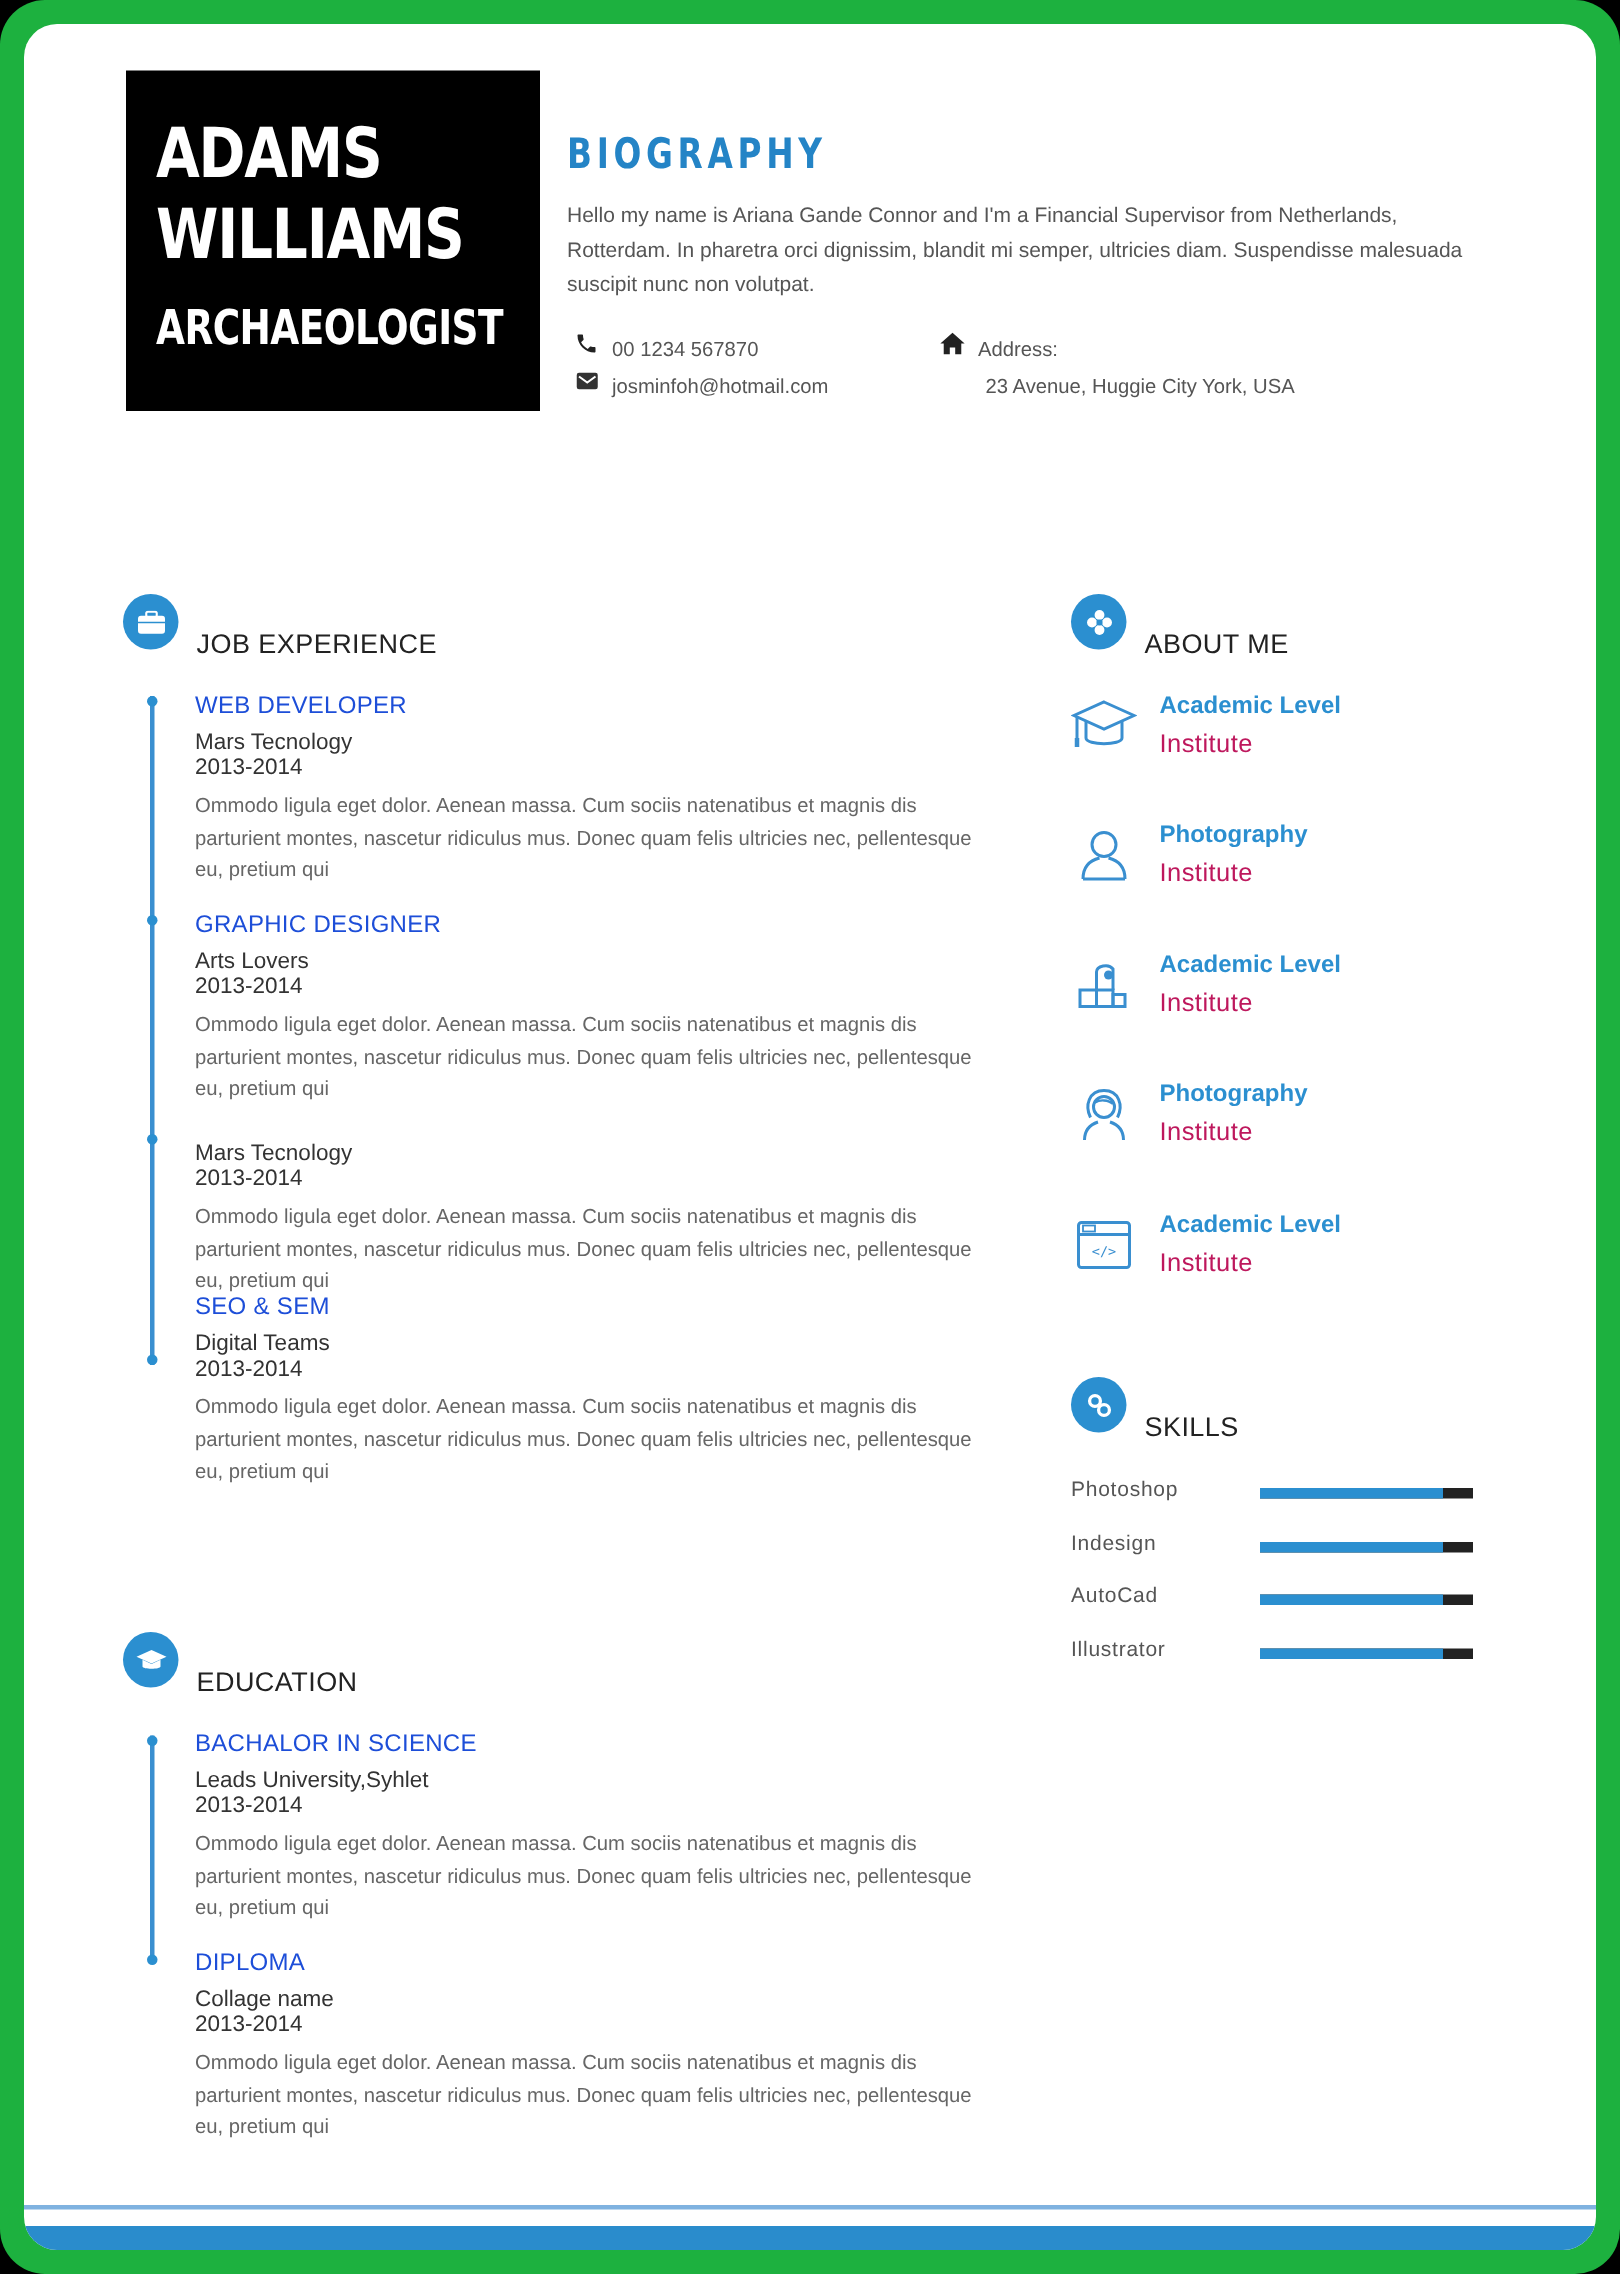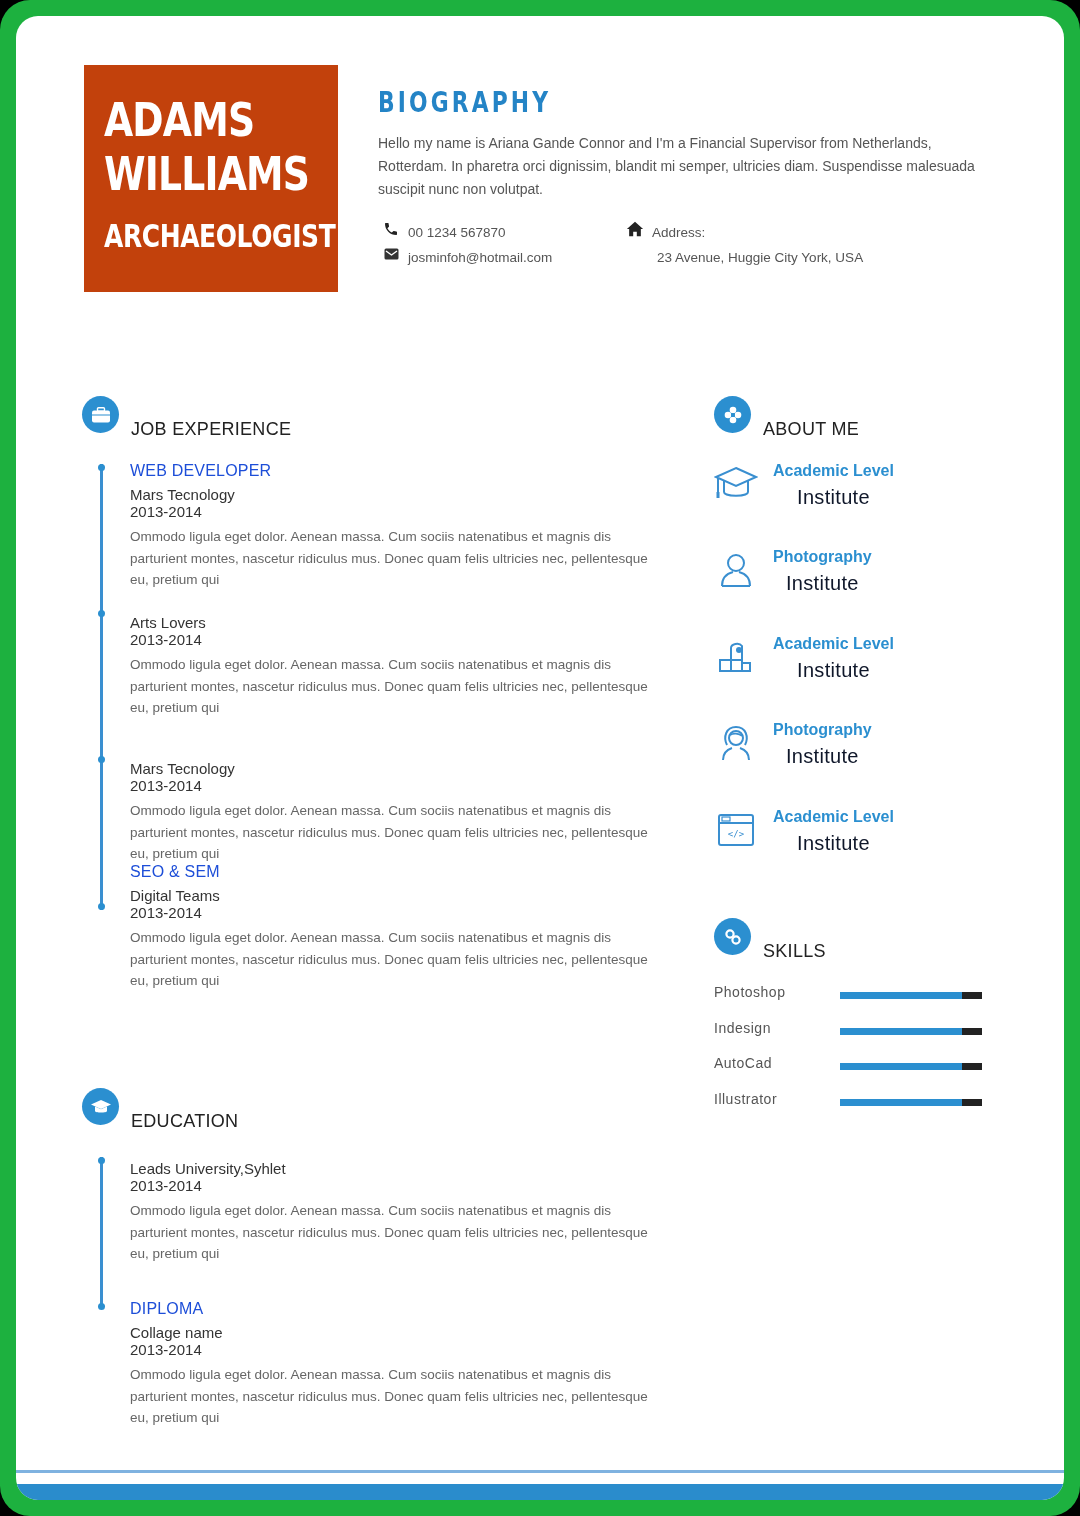--- a/index.html
+++ b/index.html
@@ -18,22 +18,22 @@
       position: absolute; left: 0; right: 0; top: 1454px; height: 3px;
       background: #7fb2e0;
     }
     .footer-band {
       position: absolute; left: 0; right: 0; top: 1468px; height: 16px;
       background: #2a8ccc;
     }
 
     
     .name-box {
-      position: absolute; left: 68px; top: 49px; width: 254px; height: 227px;
-      background: #c2410c; color: #fff; padding: 28px 0 0 20px;
+      position: absolute; left: 68px; top: 31px; width: 276px; height: 227px;
+      background: #000000; color: #fff; padding: 28px 0 0 20px;
     }
     .name-line {
       font-family: "DejaVu Sans", sans-serif; font-weight: bold;
       font-size: 46px; line-height: 54px; letter-spacing: -1px;
       transform: scaleX(0.82); transform-origin: left center; white-space: nowrap;
     }
     .title-line {
       font-family: "DejaVu Sans", sans-serif; font-weight: bold;
       font-size: 32px; margin-top: 16px; letter-spacing: -0.5px;
       transform: scaleX(0.78); transform-origin: left center; white-space: nowrap;
@@ -71,21 +71,21 @@
 
     .entry { position: absolute; left: 114px; width: 520px; }
     .entry-role { font-size: 16px; color: #1d4ed8; letter-spacing: 0.2px; }
     .entry-meta { display: flex; justify-content: space-between; margin-top: 6px; font-size: 15px; color: #333; flex-direction: column; }
     .entry-desc { margin-top: 6px; font-size: 13.5px; line-height: 21.5px; color: #666; }
 
     
     .about-item { position: absolute; left: 697px; display: flex; align-items: flex-start; gap: 14px; }
     .about-icon { width: 46px; height: 46px; display: flex; align-items: center; justify-content: center; }
     .about-title { font-size: 16px; font-weight: bold; color: #2b8fd0; margin-top: 1px; }
-    .about-sub { font-size: 20px; color: #0f172a; margin-top: 6px; letter-spacing: 0.3px; text-align: center; }
+    .about-sub { font-size: 17px; color: #be185d; margin-top: 6px; letter-spacing: 0.3px; }
 
     
     .skill-row { position: absolute; left: 698px; width: 270px; height: 20px; }
     .skill-label { position: absolute; left: 0; top: 0; font-size: 14px; color: #555; letter-spacing: 0.5px; }
     .skill-bar { position: absolute; left: 126px; top: 8px; width: 142px; height: 7px; background: #222; }
     .skill-fill { height: 100%; background: #2b8fd0; }
   </style>
 </head>
 <body>
 
@@ -154,20 +154,21 @@
     <div class="entry" style="top:446px;">
       <div class="entry-role">WEB DEVELOPER</div>
       <div class="entry-meta">
         <span>Mars Tecnology</span>
         <span>2013-2014</span>
       </div>
       <div class="entry-desc">Ommodo ligula eget dolor. Aenean massa. Cum sociis natenatibus et magnis dis parturient montes, nascetur ridiculus mus. Donec quam felis ultricies nec, pellentesque eu, pretium qui</div>
     </div>
 
     <div class="entry" style="top:592px;">
+      <div class="entry-role">GRAPHIC DESIGNER</div>
       <div class="entry-meta">
         <span>Arts Lovers</span>
         <span>2013-2014</span>
       </div>
       <div class="entry-desc">Ommodo ligula eget dolor. Aenean massa. Cum sociis natenatibus et magnis dis parturient montes, nascetur ridiculus mus. Donec quam felis ultricies nec, pellentesque eu, pretium qui</div>
     </div>
 
     <div class="entry" style="top:738px;">
       <div class="entry-meta">
         <span>Mars Tecnology</span>
@@ -194,20 +195,21 @@
       </div>
       <div class="sec-title">EDUCATION</div>
     </div>
 
     <div class="timeline" style="left:84px; top:1141px; height:152px;">
       <div class="tl-dot" style="top:0;"></div>
       <div class="tl-dot" style="top:146px;"></div>
     </div>
 
     <div class="entry" style="top:1138px;">
+      <div class="entry-role">BACHALOR IN SCIENCE</div>
       <div class="entry-meta">
         <span>Leads University,Syhlet</span>
         <span>2013-2014</span>
       </div>
       <div class="entry-desc">Ommodo ligula eget dolor. Aenean massa. Cum sociis natenatibus et magnis dis parturient montes, nascetur ridiculus mus. Donec quam felis ultricies nec, pellentesque eu, pretium qui</div>
     </div>
 
     <div class="entry" style="top:1284px;">
       <div class="entry-role">DIPLOMA</div>
       <div class="entry-meta">

